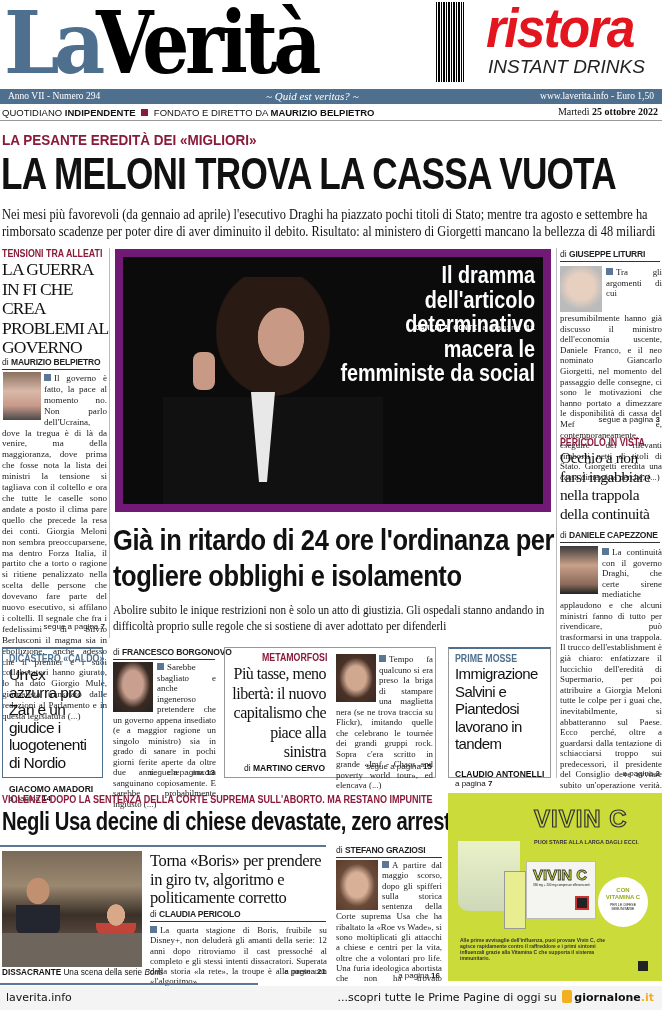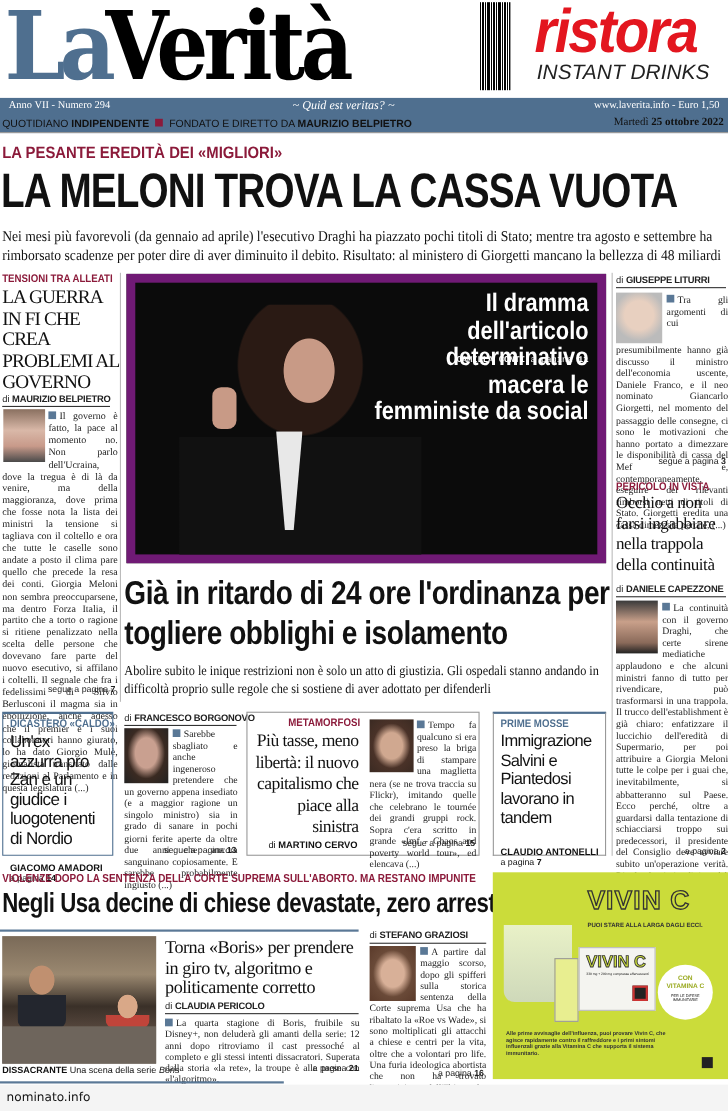--- a/index.html
+++ b/index.html
@@ -24,21 +24,21 @@
   <span style="font-family:'DejaVu Serif',serif;font-weight:bold;font-size:86px;color:#4f6f8f;letter-spacing:-6px;line-height:86px;display:inline-block;transform:scaleX(0.92);transform-origin:left">La</span><span style="font-family:'DejaVu Serif',serif;font-weight:bold;font-size:86px;color:#000;letter-spacing:-5px;line-height:86px;display:inline-block;position:absolute;left:92px;transform:scaleX(0.86);transform-origin:left">Verità</span>
 </div>
 
 <div class="abs" style="left:436px;top:2px;width:28px;height:80px;background:repeating-linear-gradient(90deg,#000 0,#000 1px,#fff 1px,#fff 2px,#000 2px,#000 4px,#fff 4px,#fff 5px);"></div>
 
 <div class="abs" style="left:480px;top:0;width:182px;height:86px">
   <div style="font-family:'Liberation Sans',sans-serif;font-weight:bold;font-style:italic;font-size:56px;color:#e3161f;line-height:56px;letter-spacing:-2px;margin-left:6px;transform:scaleX(0.92);transform-origin:left">ristora</div>
   <div style="font-family:'Liberation Sans',sans-serif;font-weight:normal;font-style:italic;font-size:19px;color:#222;line-height:22px;margin-left:8px;white-space:nowrap">INSTANT DRINKS</div>
 </div>
 
-<div class="abs" style="left:0;top:89px;width:662px;height:32px;background:#4f6f8f;color:#fff;font-family:'Liberation Serif',serif;font-size:9.5px;line-height:15px">
+<div class="abs" style="left:0;top:89px;width:662px;height:15px;background:#4f6f8f;color:#fff;font-family:'Liberation Serif',serif;font-size:9.5px;line-height:15px">
   <span style="position:absolute;left:8px">Anno VII - Numero 294</span>
   <span style="position:absolute;left:266px;font-style:italic;font-size:11px">~ <span>Quid est veritas?</span> ~</span>
   <span style="position:absolute;right:8px">www.laverita.info - Euro 1,50</span>
 </div>
 
 <div class="abs" style="left:2px;top:107px;font-family:'Liberation Sans',sans-serif;font-size:9.5px;white-space:nowrap;color:#111">
   <span>QUOTIDIANO</span> <b>INDIPENDENTE</b> <span style="display:inline-block;width:7px;height:7px;background:#8b1a3a;margin:0 3px"></span> <span>FONDATO E DIRETTO DA</span> <b>MAURIZIO BELPIETRO</b>
 </div>
 <div class="abs" style="right:4px;top:106px;font-family:'Liberation Serif',serif;font-size:10px;white-space:nowrap">
   <span>Martedì</span> <b>25 ottobre 2022</b>
@@ -191,14 +191,18 @@
   </div>
   <div style="position:absolute;left:150px;top:84px;width:50px;height:50px;border-radius:50%;background:#fff;text-align:center;padding-top:10px">
     <div style="font-family:'Liberation Sans',sans-serif;font-weight:bold;font-size:6px;color:#9aaa20;line-height:7px;width:36px;margin:0 auto">CON VITAMINA C</div>
     <div style="font-family:'Liberation Sans',sans-serif;font-size:3.5px;line-height:4px;margin-top:2px;width:36px;margin-left:auto;margin-right:auto">PER LE DIFESE IMMUNITARIE</div>
   </div>
   <div style="position:absolute;left:12px;top:144px;width:150px;font-family:'Liberation Sans',sans-serif;font-weight:bold;font-size:5px;line-height:6px;color:#333">Alle prime avvisaglie dell'influenza, puoi provare Vivin C, che agisce rapidamente contro il raffreddore e i primi sintomi influenzali grazie alla Vitamina C che supporta il sistema immunitario.</div>
   <div style="position:absolute;right:14px;top:168px;width:10px;height:10px;background:#222"></div>
 </div>
 
 <div class="abs" style="left:0;top:986px;width:662px;height:24px;background:#f4f4f4;font-family:'DejaVu Sans',sans-serif;font-size:11px;line-height:24px">
-  <span style="position:absolute;left:6px">nominato.info</span>
+  <span style="position:absolute;left:6px">laverita.info</span>
+  <span style="position:absolute;right:8px;white-space:nowrap">
+    <span>...scopri tutte le Prime Pagine di oggi su</span>
+    <span style="display:inline-block;width:10px;height:13px;background:#f2b01e;border-radius:2px;vertical-align:-2px;margin:0 2px"></span><b>giornalone</b><b style="color:#f2b01e">.it</b>
+  </span>
 </div>
 
 </body></html>

